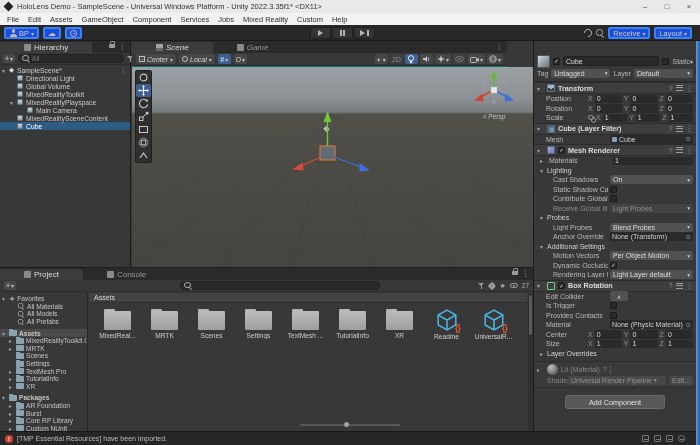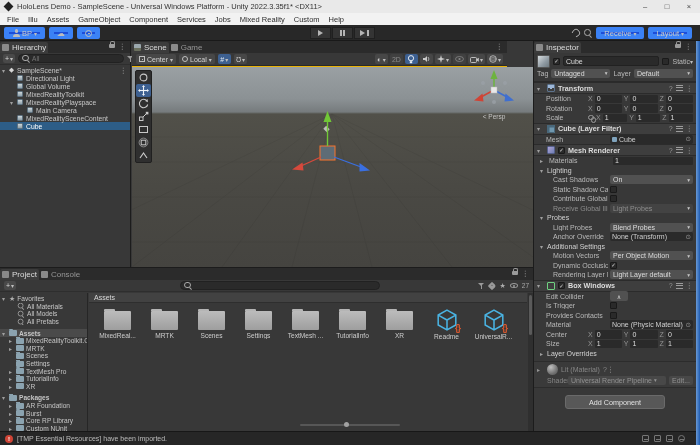--- a/index.html
+++ b/index.html
@@ -17,40 +17,40 @@
   .menubar{ position:absolute; left:0; top:13px; width:700px; height:12px; background:#f2f2f2;
             display:flex; align-items:center; gap:9px; padding-left:7px; font-size:7.5px; color:#2e2e2e;}
   .mitem{ white-space:nowrap; }
 
   
   .toolbar{ position:absolute; left:0; top:25px; width:700px; height:16px; background:#282828;
             border-bottom:1px solid #191919; font-size:7.5px; color:#c9c9c9;}
   .tb-left{ position:absolute; left:4px; top:2px; display:flex; gap:4px; align-items:center; }
   .tb-center{ position:absolute; left:310px; top:2px; display:flex; gap:1px; }
   .tb-right{ position:absolute; right:8px; top:2px; display:flex; gap:4px; align-items:center;}
-  .tbbtn{ height:12px; background:#1d4ed8; border:5px solid #3b82f6; border-radius:2px;
+  .tbbtn{ height:12px; background:#1d4ed8; border:2px solid #3b82f6; border-radius:2px;
           display:flex; align-items:center; gap:2px; padding:0 3px; }
   .caret::after{ content:"▾"; font-size:6px; color:#bdbdbd; }
   .person-ico{ width:8px; height:8px; position:relative; }
   .person-ico::before{ content:""; position:absolute; left:2.5px; top:0; width:3.5px; height:3.5px; border-radius:50%; background:#bdbdbd;}
   .person-ico::after{ content:""; position:absolute; left:0.5px; bottom:0; width:7px; height:3.5px; border-radius:3px 3px 0 0; background:#bdbdbd;}
   .cloud-ico::before{ content:"☁"; font-size:8px; color:#bdbdbd; }
   .ring-ico{ width:7px; height:7px; border:1px solid #bdbdbd; border-radius:50%; position:relative;}
   .ring-ico::after{ content:""; position:absolute; left:2px; top:2px; width:1.5px; height:1.5px; background:#bdbdbd; border-radius:50%;}
   .playbtn{ width:21px; height:12px; background:#343434; border:1px solid #202020; display:flex; align-items:center; justify-content:center; gap:1.5px;}
   .tri{ width:0; height:0; border-left:5px solid #b5b5b5; border-top:3.5px solid transparent; border-bottom:3.5px solid transparent;}
   .bar{ width:2px; height:6px; background:#b5b5b5; }
   .mag-ico{ width:8px; height:8px; position:relative; flex:none;}
   .mag-ico::before{ content:""; position:absolute; left:0; top:0; width:4.5px; height:4.5px; border:1px solid #a8a8a8; border-radius:50%;}
   .mag-ico::after{ content:""; position:absolute; right:0.5px; bottom:0.5px; width:3px; height:1px; background:#a8a8a8; transform:rotate(45deg);}
   .undo-ico{ width:8px; height:8px; border:1px solid #a8a8a8; border-radius:50%; border-left-color:transparent; transform:rotate(-45deg);}
 
   
   .tabbar{ position:absolute; left:0; top:0; width:100%; height:12px; background:#2b2b2b; display:flex; align-items:flex-end; }
-  .tab{ height:11px; display:flex; align-items:center; gap:3px; padding:0 2px; font-size:8px; color:#969696; border-radius:2px 2px 0 0;}
+  .tab{ height:11px; display:flex; align-items:center; gap:3px; padding:0 24px; font-size:8px; color:#969696; border-radius:2px 2px 0 0;}
   .tab.active{ background:#3c3c3c; color:#dcdcdc; }
   .tab-ico{ width:7px; height:7px; background:#8a8a8a; border-radius:1px; flex:none;}
   .tab-ico.scene{ background:linear-gradient(#9aa7ad 50%,#6a6f5d 50%);}
   .tabbar-right{ margin-left:auto; display:flex; align-items:center; gap:4px; padding:0 4px;}
   .lock-ico{ width:6px; height:4px; background:#9a9a9a; border-radius:1px; position:relative; margin-top:3px;}
   .lock-ico::before{ content:""; position:absolute; left:1px; top:-3px; width:3px; height:3px; border:1px solid #9a9a9a; border-bottom:none; border-radius:2px 2px 0 0;}
   .kebab::after{ content:"⋮"; color:#a0a0a0; font-size:7.5px; }
   .fold::before{ content:"▾"; font-size:6px; color:#9f9f9f; width:7px; display:inline-block; flex:none;}
   .fold.closed::before{ content:"▸"; }
 
@@ -65,21 +65,21 @@
   .funnel::before{ content:""; position:absolute; top:1px; left:0; border-left:3.5px solid transparent; border-right:3.5px solid transparent; border-top:3px solid #9a9a9a;}
   .funnel::after{ content:""; position:absolute; top:3px; left:3px; width:1px; height:4px; background:#9a9a9a;}
   .tree{ position:absolute; left:0; top:25px; width:100%; bottom:0; overflow:hidden; }
   .trow{ height:8px; display:flex; align-items:center; font-size:6.8px; color:#c8c8c8; white-space:nowrap;}
   .trow.sel{ background:#2d5d87; color:#fff;}
   .trow .kebab{ margin-left:auto; padding-right:3px;}
   .go-ico{ width:6px; height:6px; background:linear-gradient(#cdd6da,#8fa0aa); border:0.5px solid #5f7280; border-radius:1px; margin-right:3px; flex:none;}
   .scene-ico::before{ content:"◆"; font-size:6.5px; color:#d6d6d6; margin-right:3px;}
 
   
-  .scenepanel{ position:absolute; left:132px; top:41px; width:375px; height:226px; background:#eab308;}
+  .scenepanel{ position:absolute; left:132px; top:41px; width:375px; height:226px; background:#0f766e;font-style:italic;}
   .controlbar{ position:absolute; left:0; top:12px; width:100%; height:13px; background:#383838; border-bottom:1px solid #292929;
                display:flex; align-items:center; gap:3px; padding:0 4px; font-size:7px; color:#d5d5d5;}
   .pill{ height:10px; background:#474747; border-radius:2px; display:flex; align-items:center; gap:2px; padding:0 3px;}
   .handle-ico{ width:6px; height:6px; border:1px solid #c0c0c0; position:relative;}
   .handle-ico::after{ content:""; position:absolute; left:1.5px; top:1.5px; width:1.5px; height:1.5px; background:#c0c0c0;}
   .globe-ico{ width:6px; height:6px; border:1px solid #c0c0c0; border-radius:50%; background:linear-gradient(transparent 40%, #c0c0c0 40%, #c0c0c0 55%, transparent 55%);}
   .sbtn{ height:10px; min-width:13px; background:#474747; border-radius:2px; display:flex; align-items:center; justify-content:center; gap:1px; padding:0 2px; color:#c9c9c9;}
   .sbtn.on{ background:#3d6091; }
   .sbtn.dim{ opacity:.55; }
   .grid-g::before{ content:"#"; font-size:7px; color:#dfe8f2;}
@@ -198,21 +198,21 @@
     <span class="title">HoloLens Demo - SampleScene - Universal Windows Platform - Unity 2022.3.35f1* &lt;DX11&gt;</span>
     <div class="wcontrols">
       <span class="wbtn">–</span>
       <span class="wbtn">□</span>
       <span class="wbtn">×</span>
     </div>
   </div>
 
   <div class="menubar">
     <span class="mitem">File</span>
-    <span class="mitem">Illu</span>
+    <span class="mitem">Edit</span>
     <span class="mitem">Assets</span>
     <span class="mitem">GameObject</span>
     <span class="mitem">Component</span>
     <span class="mitem">Services</span>
     <span class="mitem">Jobs</span>
     <span class="mitem">Mixed Reality</span>
     <span class="mitem">Custom</span>
     <span class="mitem">Help</span>
   </div>
 
@@ -476,30 +476,20 @@
           <circle cx="16" cy="14" r="2" fill="#9aa0a6" opacity="0.8"></circle>
           <circle cx="27" cy="33" r="2" fill="#9aa0a6" opacity="0.8"></circle>
           <rect x="24" y="18" width="6" height="6" fill="#e8e8e8" stroke="#bbb" stroke-width="0.5"></rect>
         </svg>
         <div class="persp">&lt; Persp</div>
       </div>
     </div>
   </div>
 
   <div class="inspector">
-    <div class="tabbar">
-      <div class="tab active">
-        <span class="tab-ico"></span>
-        <span>Inspector</span>
-      </div>
-      <div class="tabbar-right">
-        <span class="lock-ico"></span>
-        <span class="kebab"></span>
-      </div>
-    </div>
     <div class="insp-body">
       <div class="objheader">
         <div class="oh-row">
           <span class="bigcube"></span>
           <span class="cb on"></span>
           <input class="namefield" value="Cube" style="">
           <span class="cb"></span>
           <span class="lbl caret">Static</span>
         </div>
         <div class="oh-row">
@@ -645,21 +635,21 @@
         <span class="ilabel indent">Rendering Layer M</span>
         <div class="dd">
             <span>Light Layer default</span>
           </div>
       </div>
 
       <div class="chead">
         <span class="fold"></span>
         <span class="cico boxcol"></span>
         <span class="cb on"></span>
-        <b>Box Windows</b>
+        <b>Box Rotation</b>
         <span class="hicons">
             <span>?</span>
             <span class="preset-ico"></span>
             <span class="kebab"></span>
           </span>
       </div>
       <div class="irow">
         <span class="ilabel">Edit Collider</span>
         <span class="editcol-btn">∧</span>
       </div>

